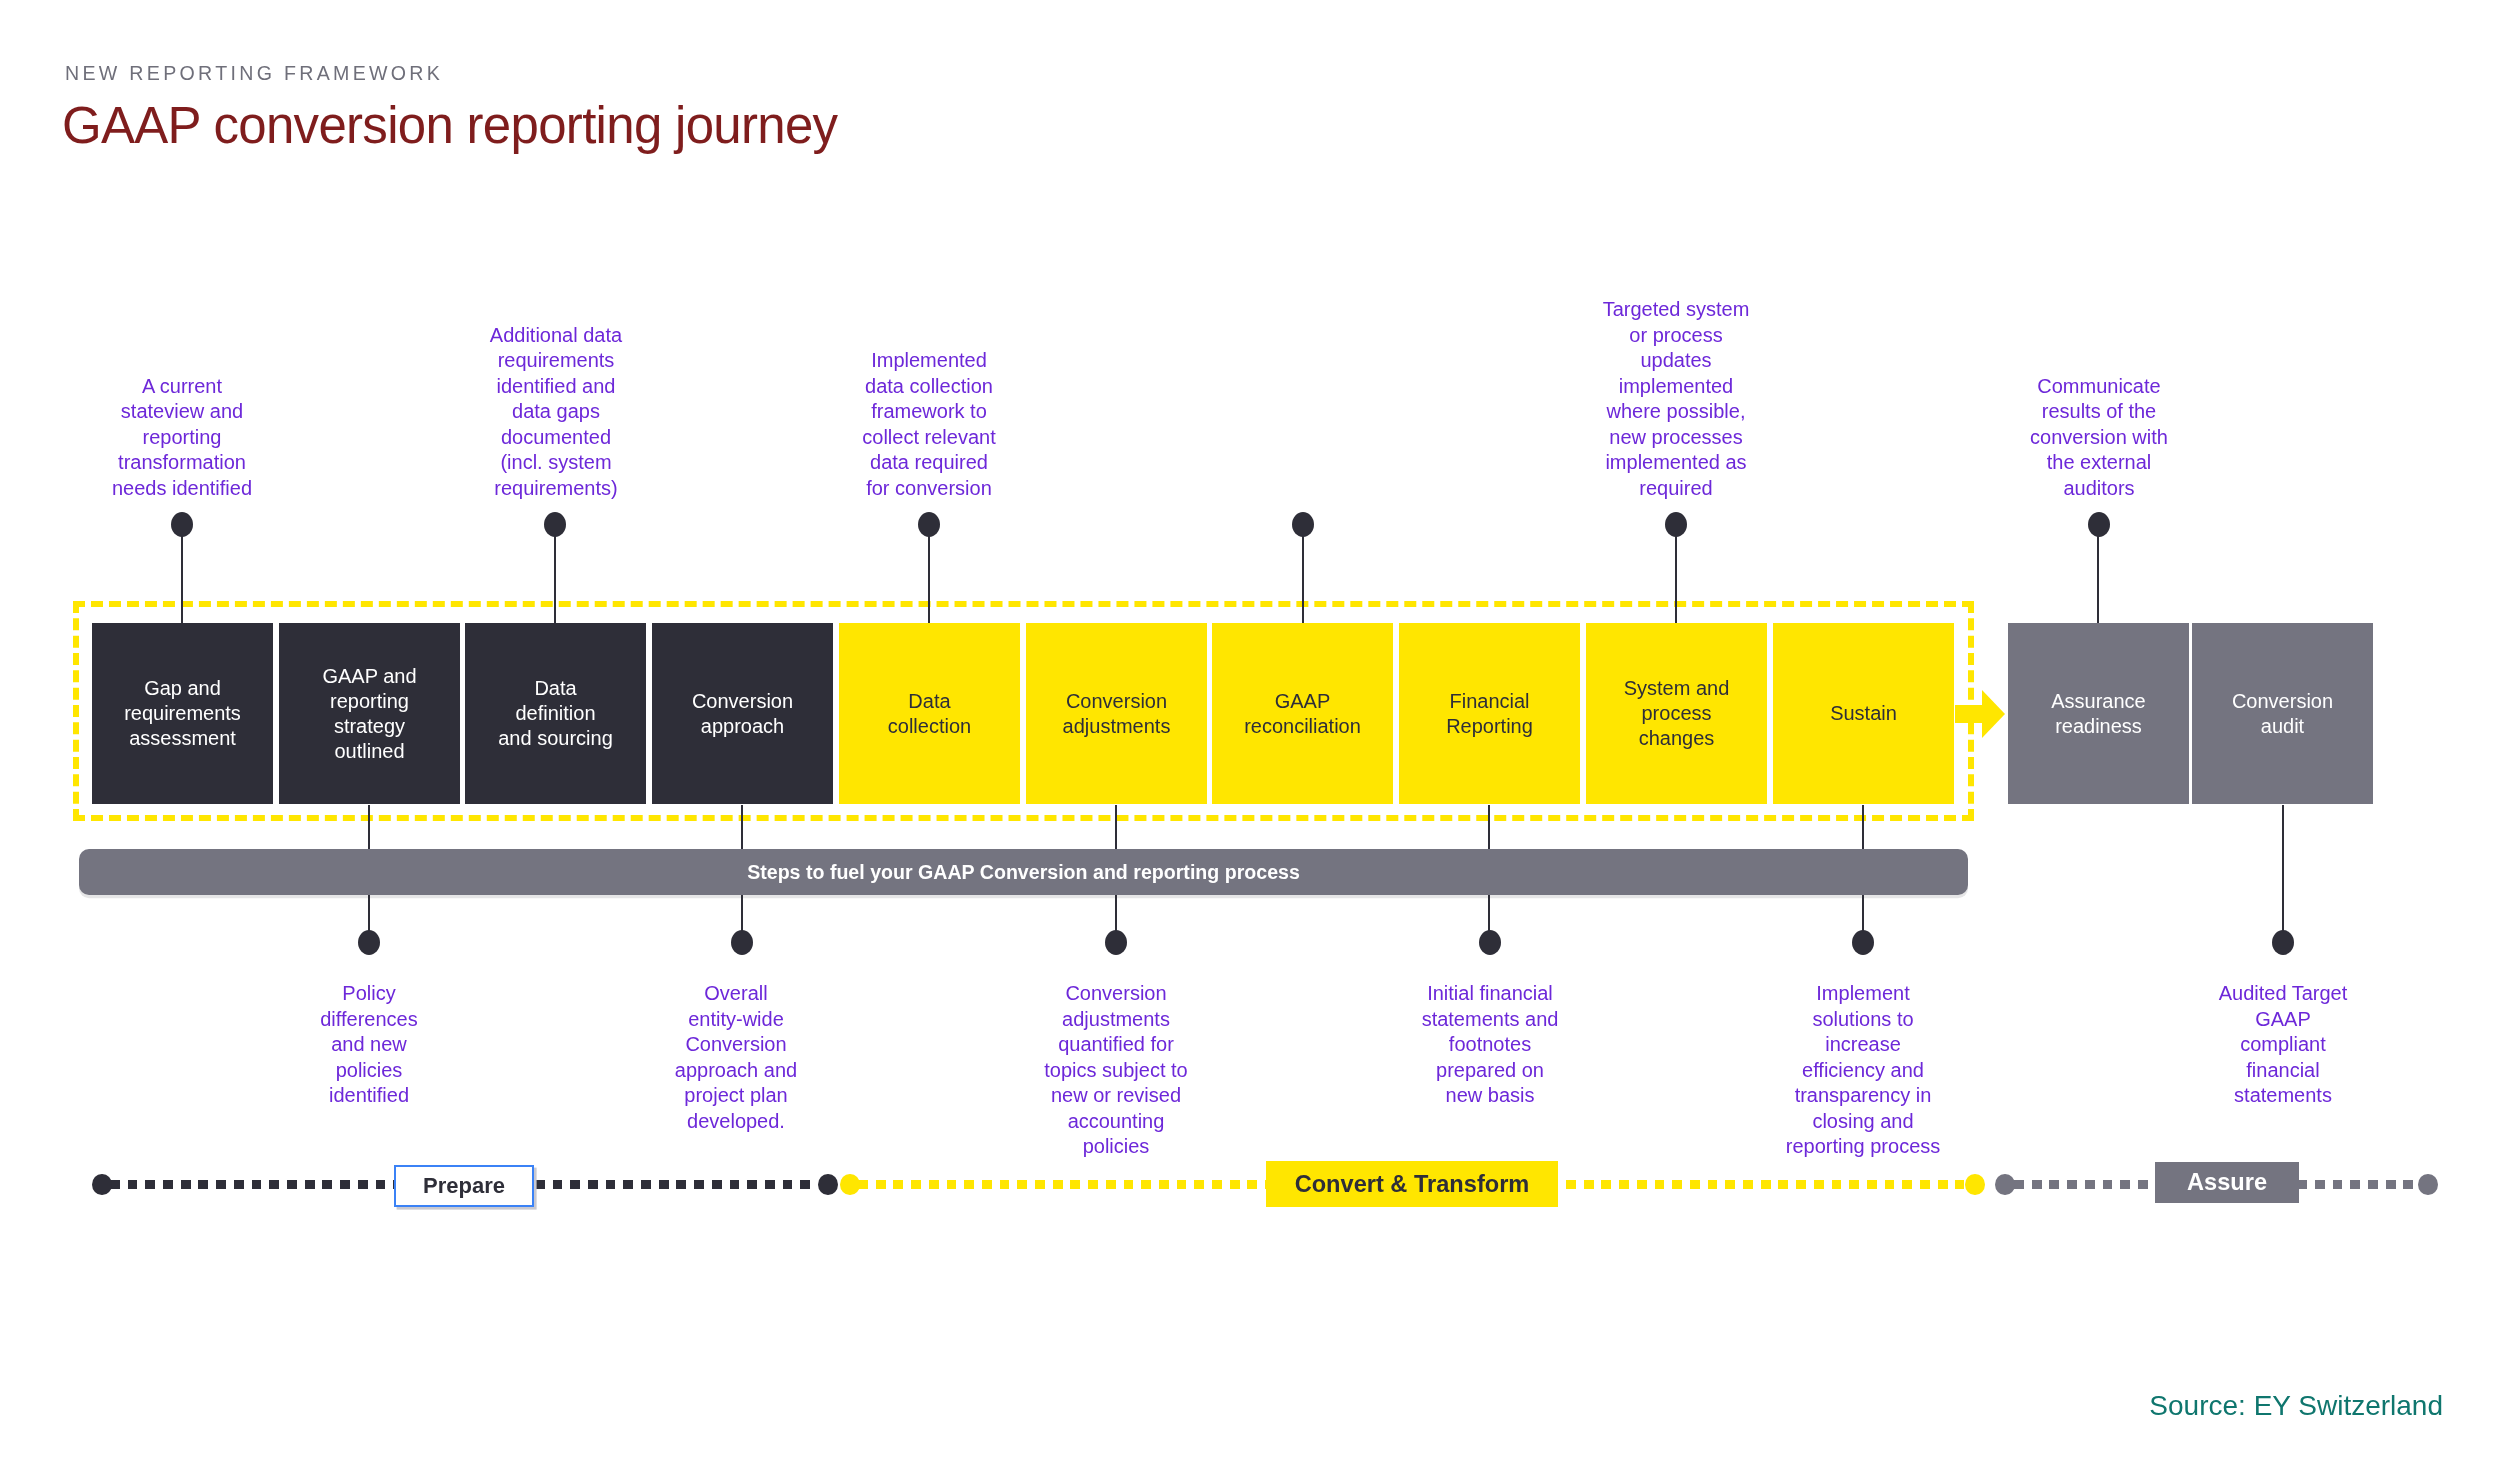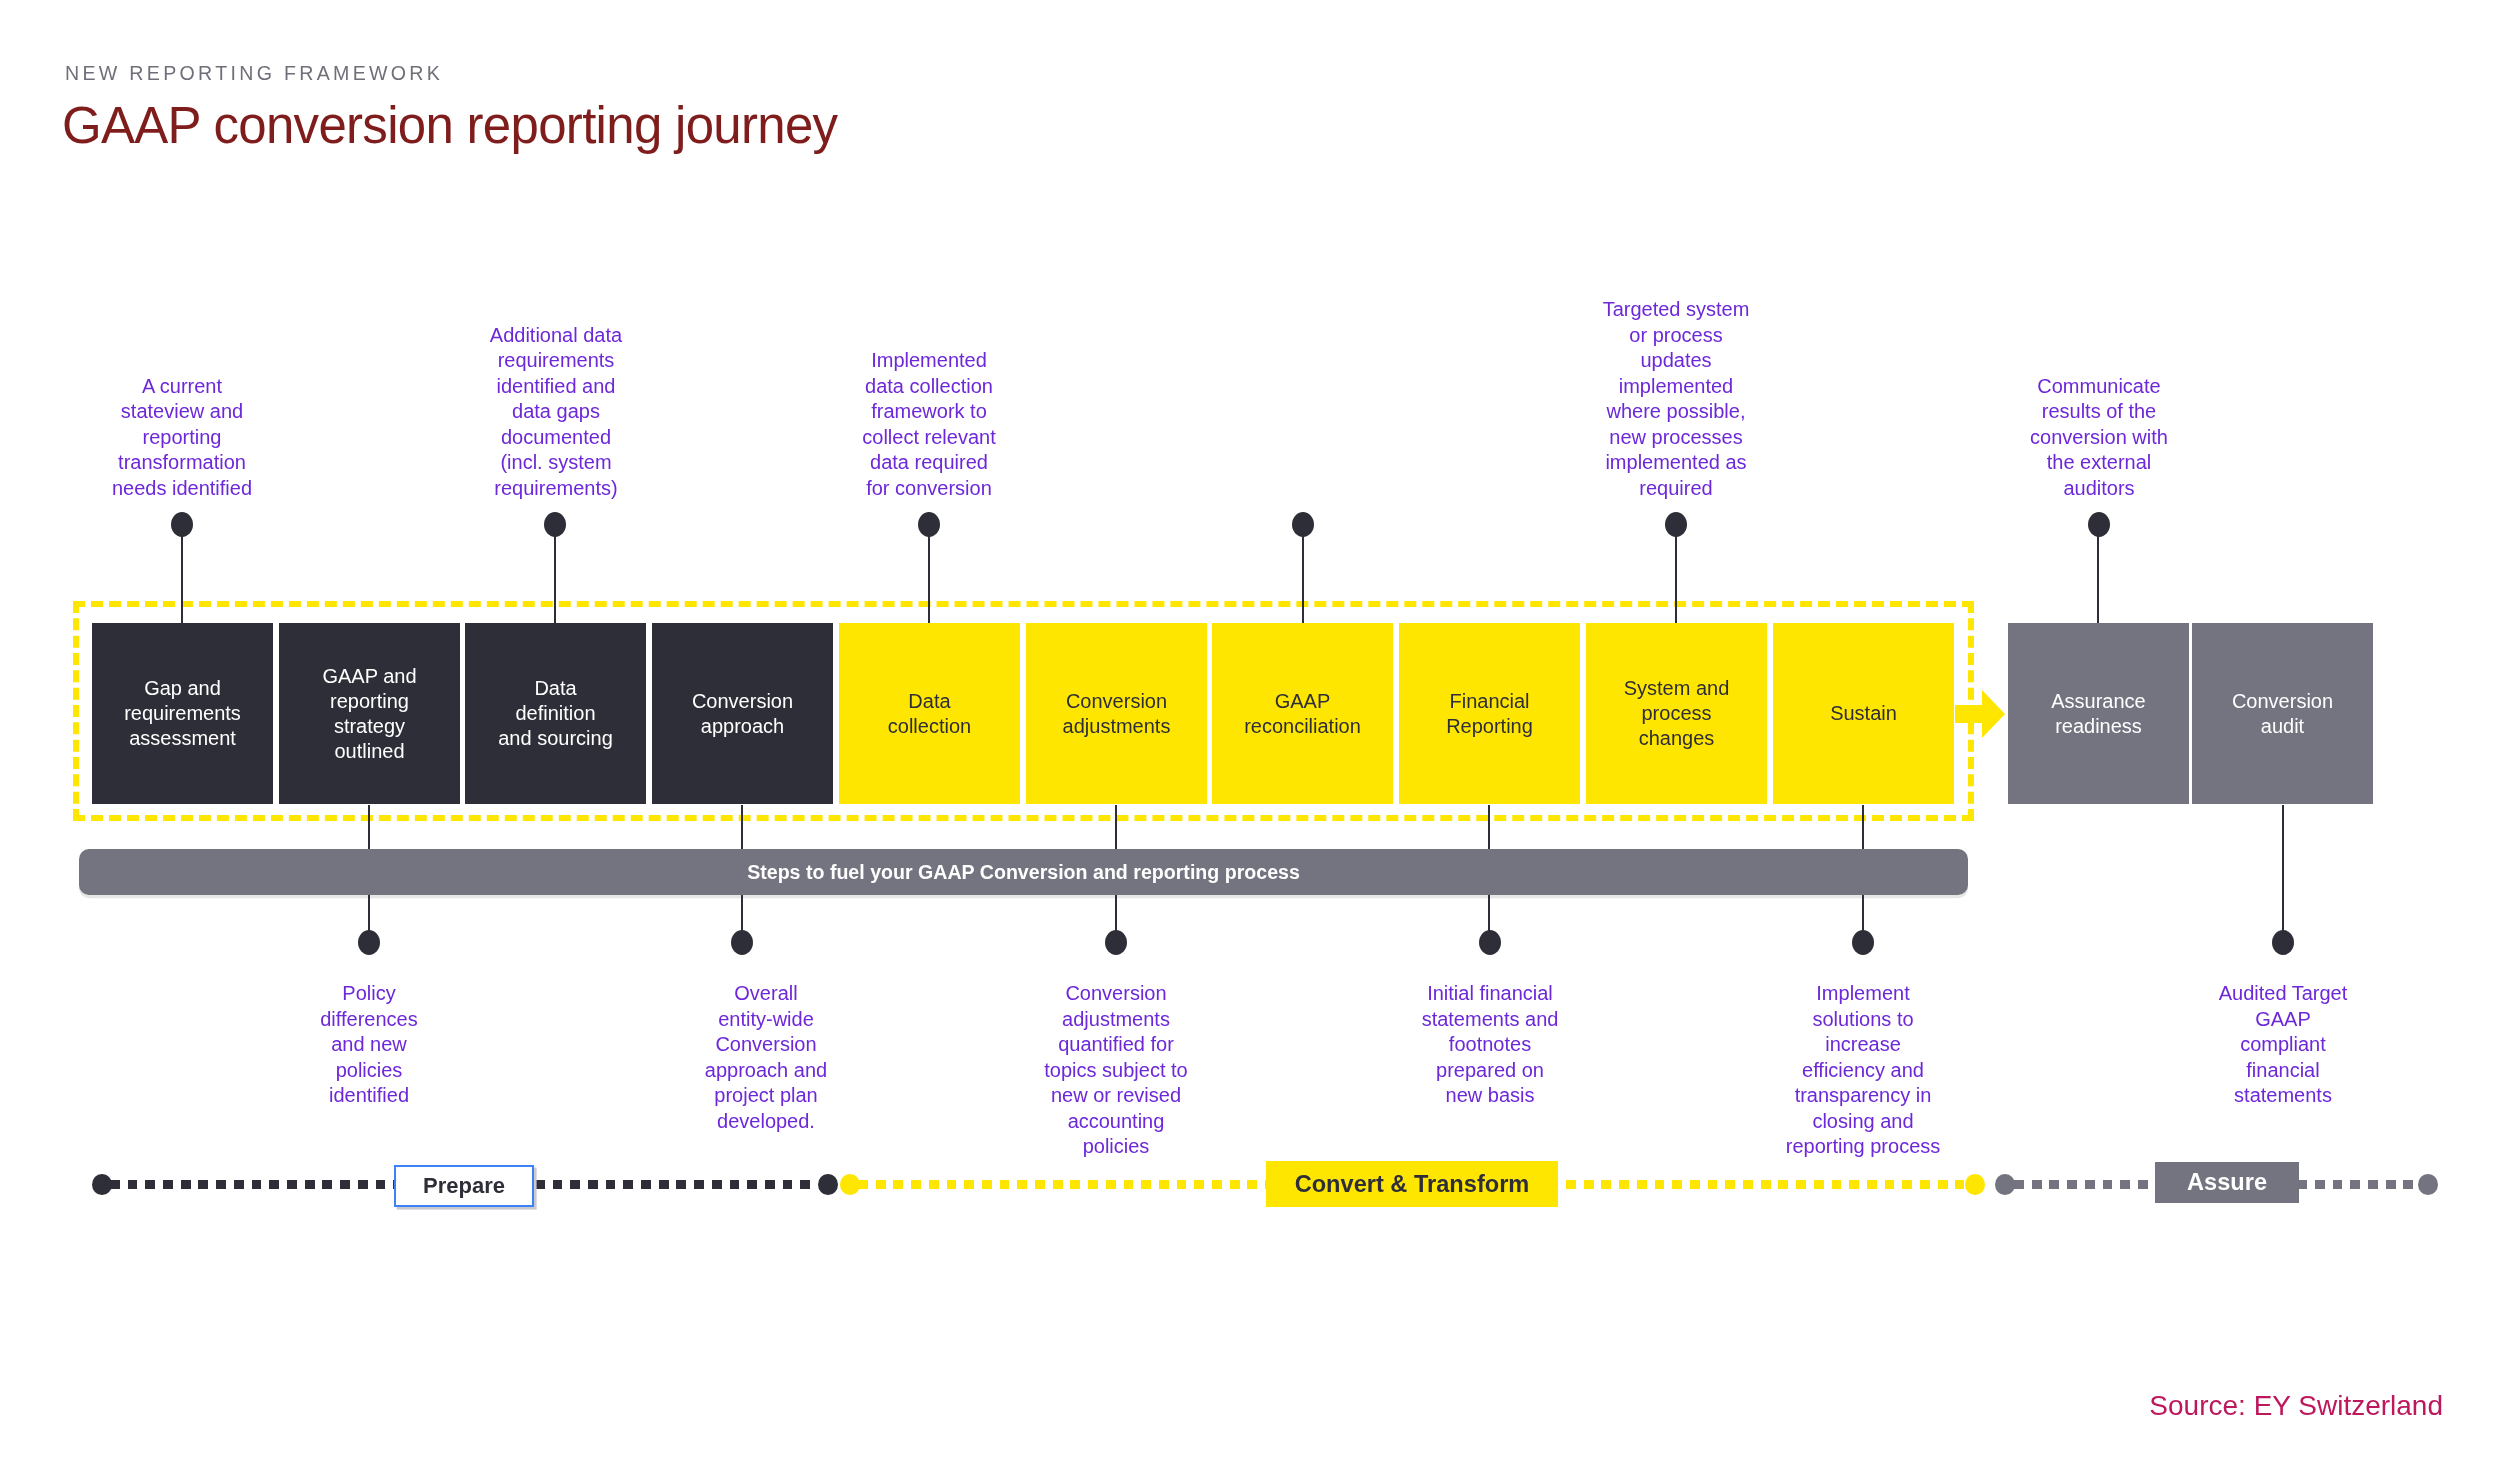--- a/index.html
+++ b/index.html
@@ -40,21 +40,21 @@
   .tl-dot.dark{background:#2e2e38;}
   .tl-dot.yellow{background:#ffe600;}
   .tl-dot.gray{background:#747480;}
 
   .phase{position:absolute;display:flex;align-items:center;justify-content:center;font-weight:700;z-index:5;text-align:center;}
   .phase.outline{left:394px;top:1165px;width:140px;height:42px;background:#ffffff;border:2px solid #3b82f6;
                  color:#2e2e38;font-size:22px;box-sizing:border-box;box-shadow:2.6px 2.6px 0 #c9c9d0;}
   .phase.yellowfill{left:1266px;top:1161px;width:292px;height:46px;background:#ffe600;color:#2e2e38;font-size:23.6px;}
   .phase.grayfill{left:2155px;top:1162px;width:144px;height:41px;background:#747480;color:#ffffff;font-size:23.6px;}
 
-  .source{position:absolute;right:69px;top:1390px;font-size:28px;color:#be185d;}
+  .source{position:absolute;right:69px;top:1390px;font-size:28px;color:#0f766e;}
 </style>
 </head>
 <body>
 
 <div class="stage">
 
   <div class="eyebrow">NEW REPORTING FRAMEWORK</div>
   <h1 class="title">GAAP conversion reporting journey</h1>
 
   <div class="dashed-frame"></div>
@@ -149,21 +149,21 @@
   <div class="v-line" style="left:2282px;top:805px;height:126px;"></div>
   <div class="v-dot" style="left:2272px;top:930px;"></div>
 
   <div class="banner">Steps to fuel your GAAP Conversion and reporting process</div>
 
   <div class="ann bottom" style="left:251px;">Policy
 differences
 and new
 policies
 identified</div>
-  <div class="ann bottom" style="left:648px;">Overall
+  <div class="ann bottom" style="left:618px;">Overall
 entity-wide
 Conversion
 approach and
 project plan
 developed.</div>
   <div class="ann bottom" style="left:998px;">Conversion
 adjustments
 quantified for
 topics subject to
 new or revised

